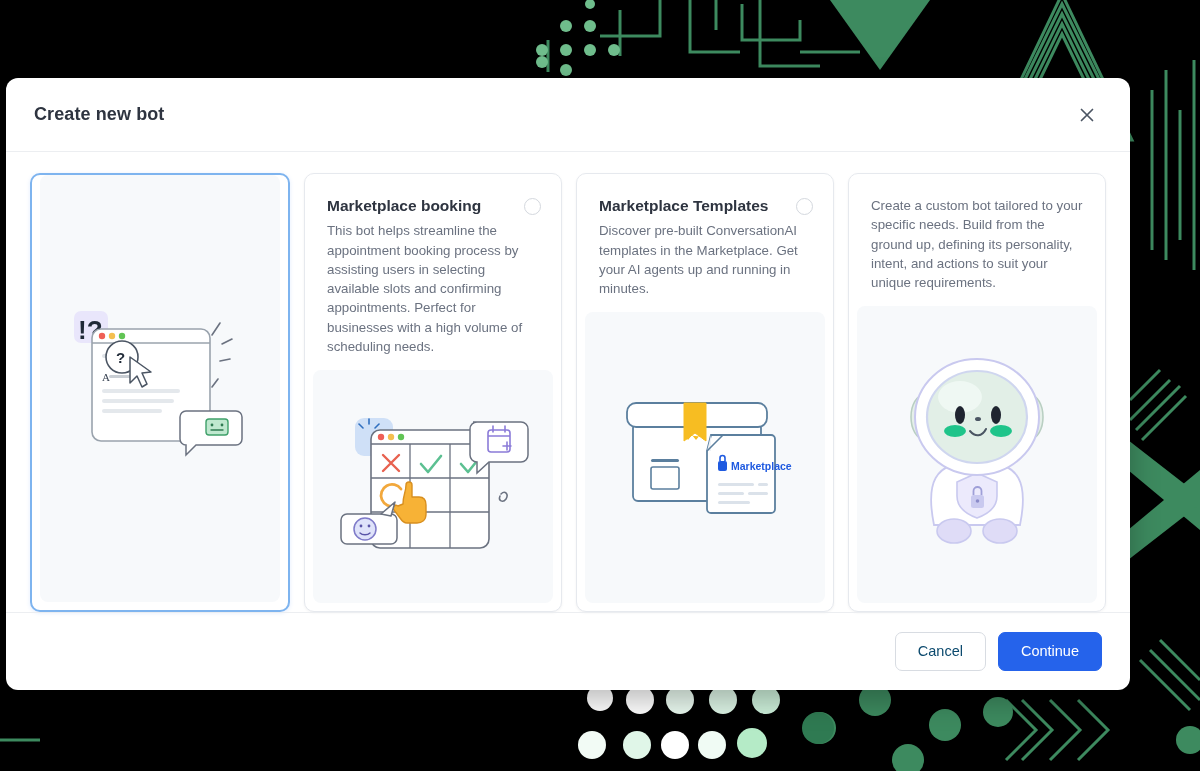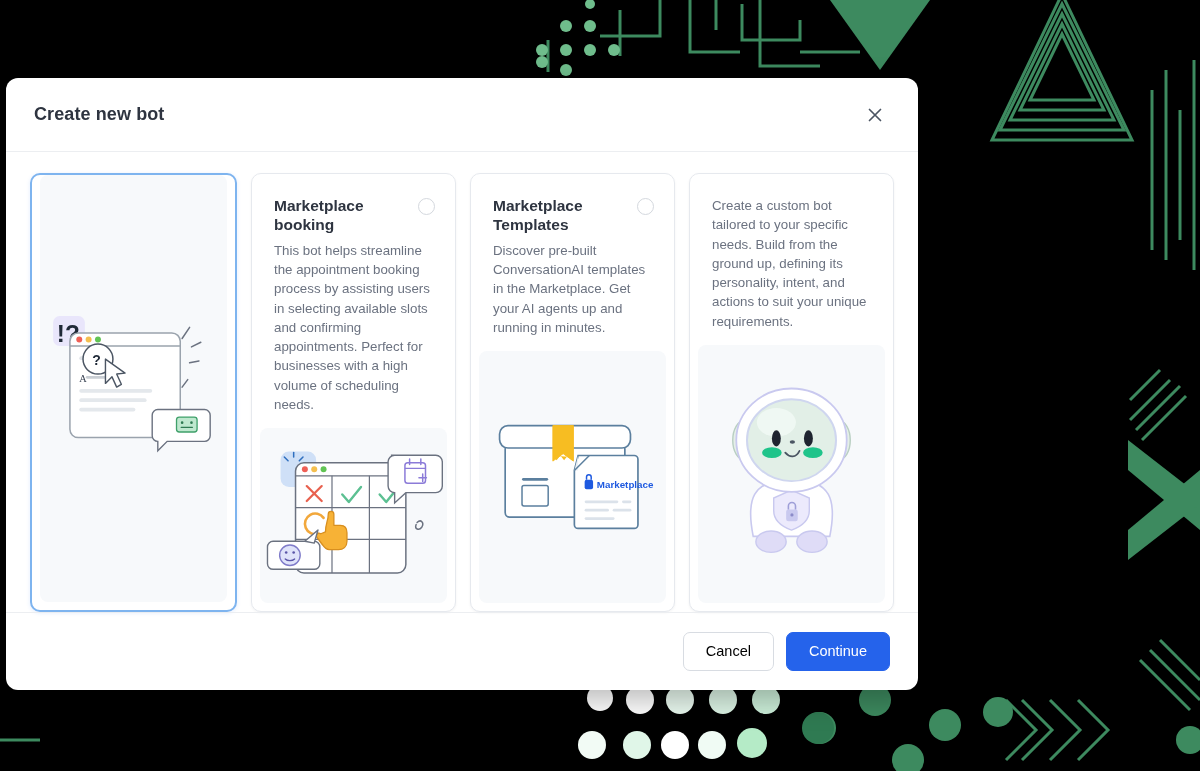--- a/index.html
+++ b/index.html
@@ -21,21 +21,21 @@
     background: #000000;
     z-index: 0;
   }
   #bg-layer svg { display: block; }
 
   
   #modal {
     position: absolute;
     left: 6px;
     top: 78px;
-    width: 912px;
+    width: 1124px;
     height: 612px;
     background: #ffffff;
     border-radius: 12px;
     box-shadow: 0 10px 30px rgba(0,0,0,0.28);
     z-index: 5;
     display: flex;
     flex-direction: column;
     overflow: hidden;
   }
 
@@ -159,21 +159,21 @@
     font-size: 14.5px;
     border-radius: 7px;
     padding: 11px 22px;
     cursor: pointer;
     border: 1px solid transparent;
     line-height: 1;
   }
   #cancel-btn {
     background: #ffffff;
     border-color: #d8dce2;
-    color: #000000;
+    color: #0c4a6e;
   }
   #continue-btn {
     background: #2563eb;
     color: #ffffff;
     border-color: #2563eb;
   }
 </style>
 </head>
 <body>
 

